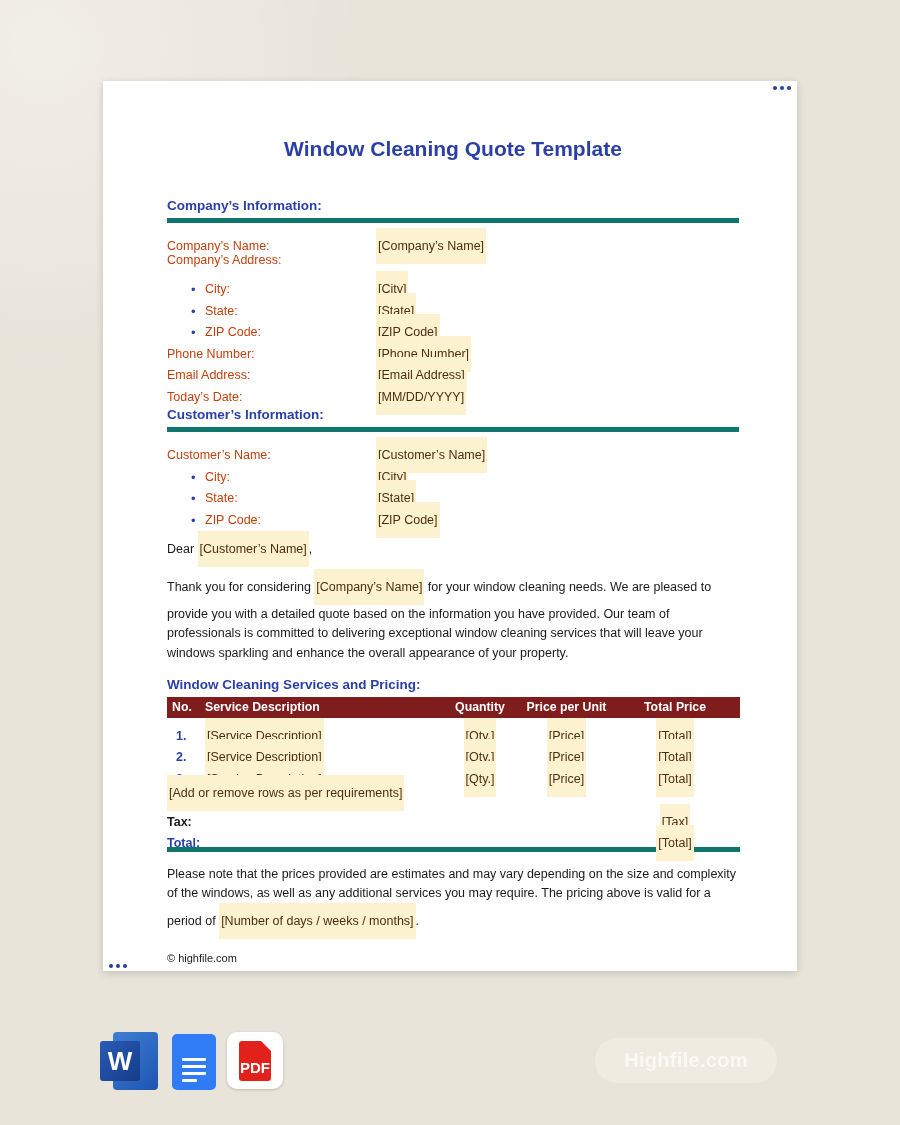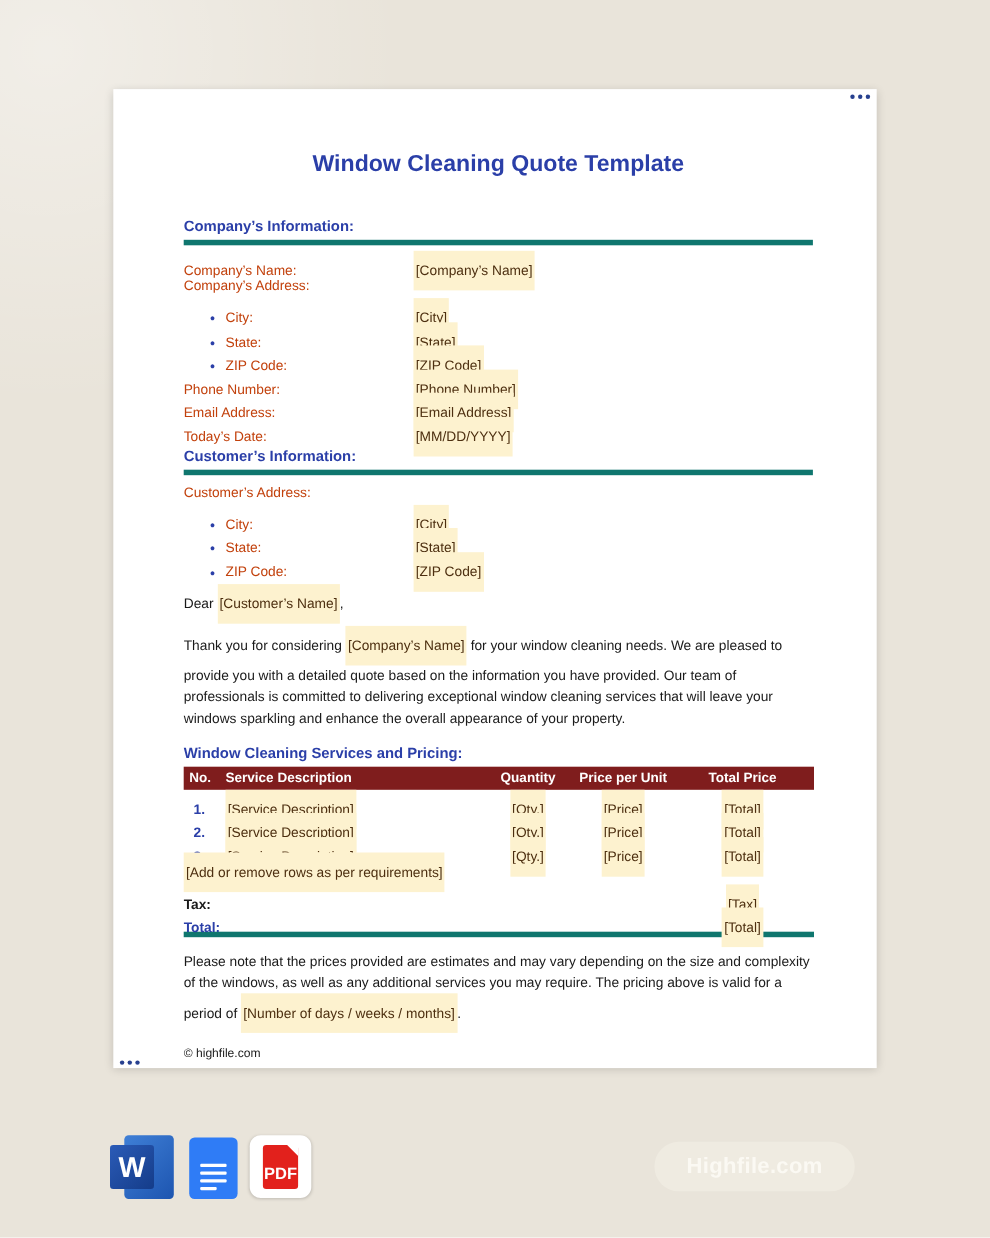--- a/index.html
+++ b/index.html
@@ -133,22 +133,22 @@
         <div class="info-row">
           <span class="info-label">Today’s Date:</span>
           <span class="info-value"><span class="hl">[MM/DD/YYYY]</span></span>
         </div>
       </div>
 
       <div class="sec customer-sec">
         <div class="sec-h">Customer’s Information:</div>
 
         <div class="info-row">
-          <span class="info-label">Customer’s Address:</span>
-          <span class="info-value"></span>
+          <span class="info-label">Customer’s Name:</span>
+          <span class="info-value"><span class="hl">[Customer’s Name]</span></span>
         </div>
         <div class="info-row bullet">
           <span class="info-label">City:</span>
           <span class="info-value"><span class="hl">[City]</span></span>
         </div>
         <div class="info-row bullet">
           <span class="info-label">State:</span>
           <span class="info-value"><span class="hl">[State]</span></span>
         </div>
         <div class="info-row bullet">

